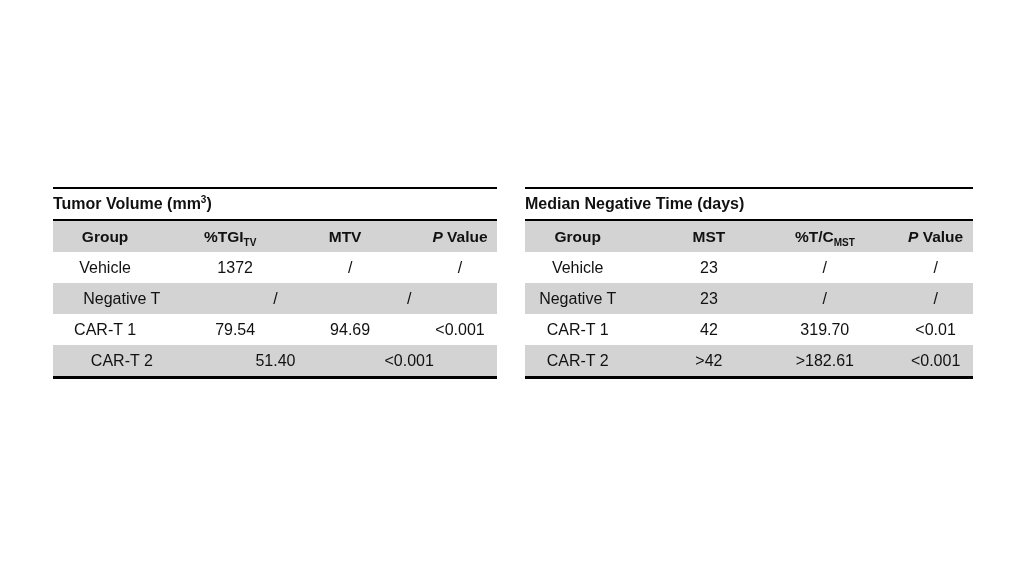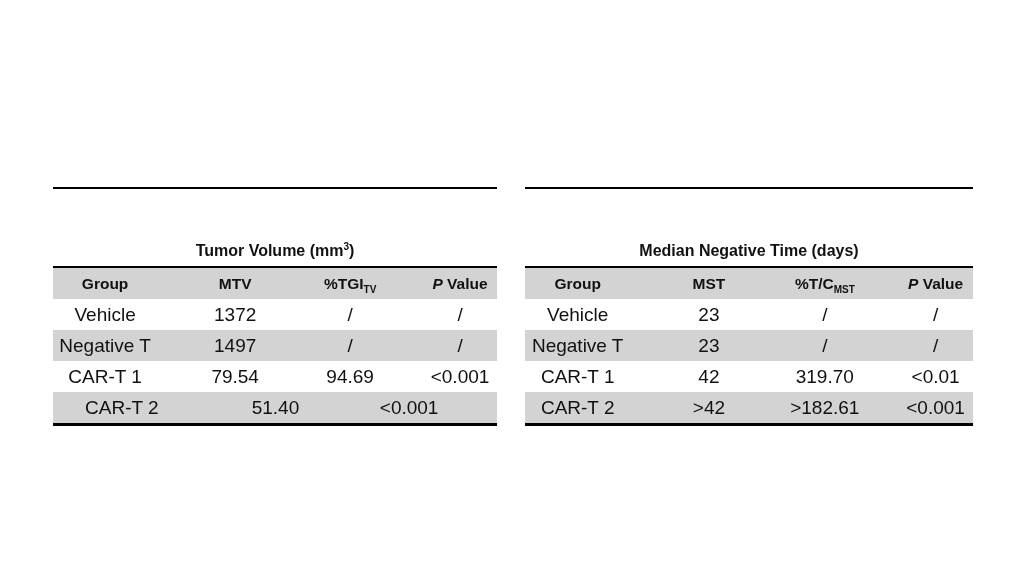--- a/index.html
+++ b/index.html
@@ -8,29 +8,29 @@
     font-family:"Liberation Sans",sans-serif;color:#111111;overflow:hidden;
   }
   .dtable{
     position:absolute;top:187px;
     border-top:2px solid #000;border-bottom:3px solid #000;
     box-sizing:border-box;
   }
   .dtable.left{left:53px;width:444px;}
   .dtable.right{left:525px;width:448px;}
   .t-title{
-    height:30px;display:flex;align-items:center;justify-content:center;
-    font-weight:bold;font-size:16px;border-bottom:2px solid #000;background:#ffffff;margin-top:47px;
+    height:30px;display:flex;align-items:center;justify-content:flex-start;
+    font-weight:bold;font-size:16px;border-bottom:2px solid #000;background:#ffffff;
   }
   .t-row{display:flex;height:31px;background:#ffffff;gap:36px;}
   .dtable > .t-row:nth-child(even){background:#d3d3d3;}
   .t-head .c{font-weight:bold;font-size:15.5px;}
   .c{
     display:flex;align-items:center;justify-content:center;
-    font-size:19px;box-sizing:border-box;
+    font-size:16px;box-sizing:border-box;
   }
   .c0{width:31%;}
   .c1{width:25%;}
   .c2{width:22%;}
   .c3{width:22%;}
   .cw{display:inline;white-space:pre;}
   sup{font-size:10px;vertical-align:super;line-height:0;}
   sub{font-size:10px;vertical-align:sub;line-height:0;}
   .it{font-style:italic;}
 </style>
@@ -38,39 +38,38 @@
 <body>
 
 <section class="dtable left">
   <div class="t-title">
     <span class="cw"><span>Tumor Volume (mm</span><sup>3</sup><span>)</span></span>
   </div>
   <div class="t-row t-head">
     <div class="c c0">
         <span class="cw"><span>Group</span></span>
       </div>
+    <div class="c c2">
+        <span class="cw"><span>%TGI</span><sub>TV</sub></span>
+      </div>
     <div class="c c1">
         <span class="cw"><span>MTV</span></span>
-      </div>
-    <div class="c c2">
-        <span class="cw"><span>%TGI</span><sub>TV</sub></span>
       </div>
     <div class="c c3">
         <span class="cw"><span class="it">P</span><span> Value</span></span>
       </div>
   </div>
   <div class="t-row">
     <div class="c c0">Vehicle</div>
     <div class="c c1">1372</div>
     <div class="c c2">/</div>
     <div class="c c3">/</div>
   </div>
   <div class="t-row">
     <div class="c c0">Negative T</div>
-    <div class="c c1">1497</div>
     <div class="c c2">/</div>
     <div class="c c3">/</div>
   </div>
   <div class="t-row">
     <div class="c c0">CAR-T 1</div>
     <div class="c c1">79.54</div>
     <div class="c c2">94.69</div>
     <div class="c c3">&lt;0.001</div>
   </div>
   <div class="t-row">

